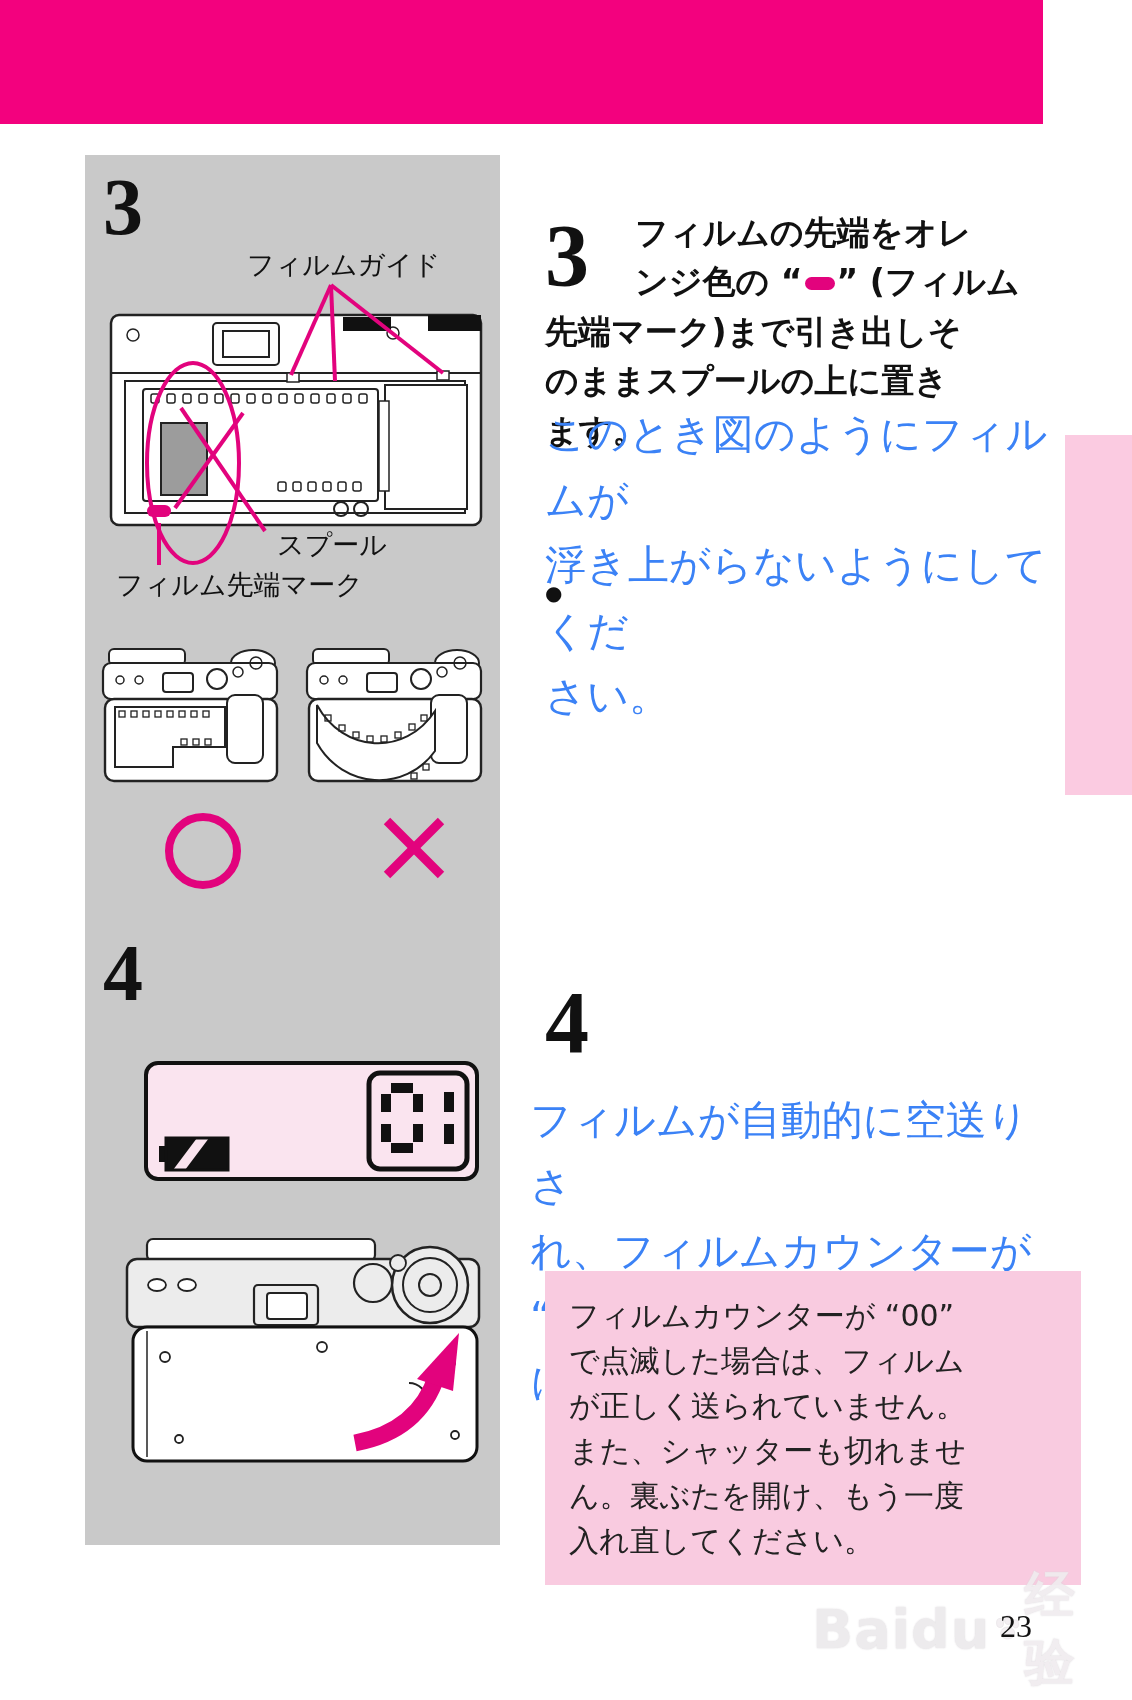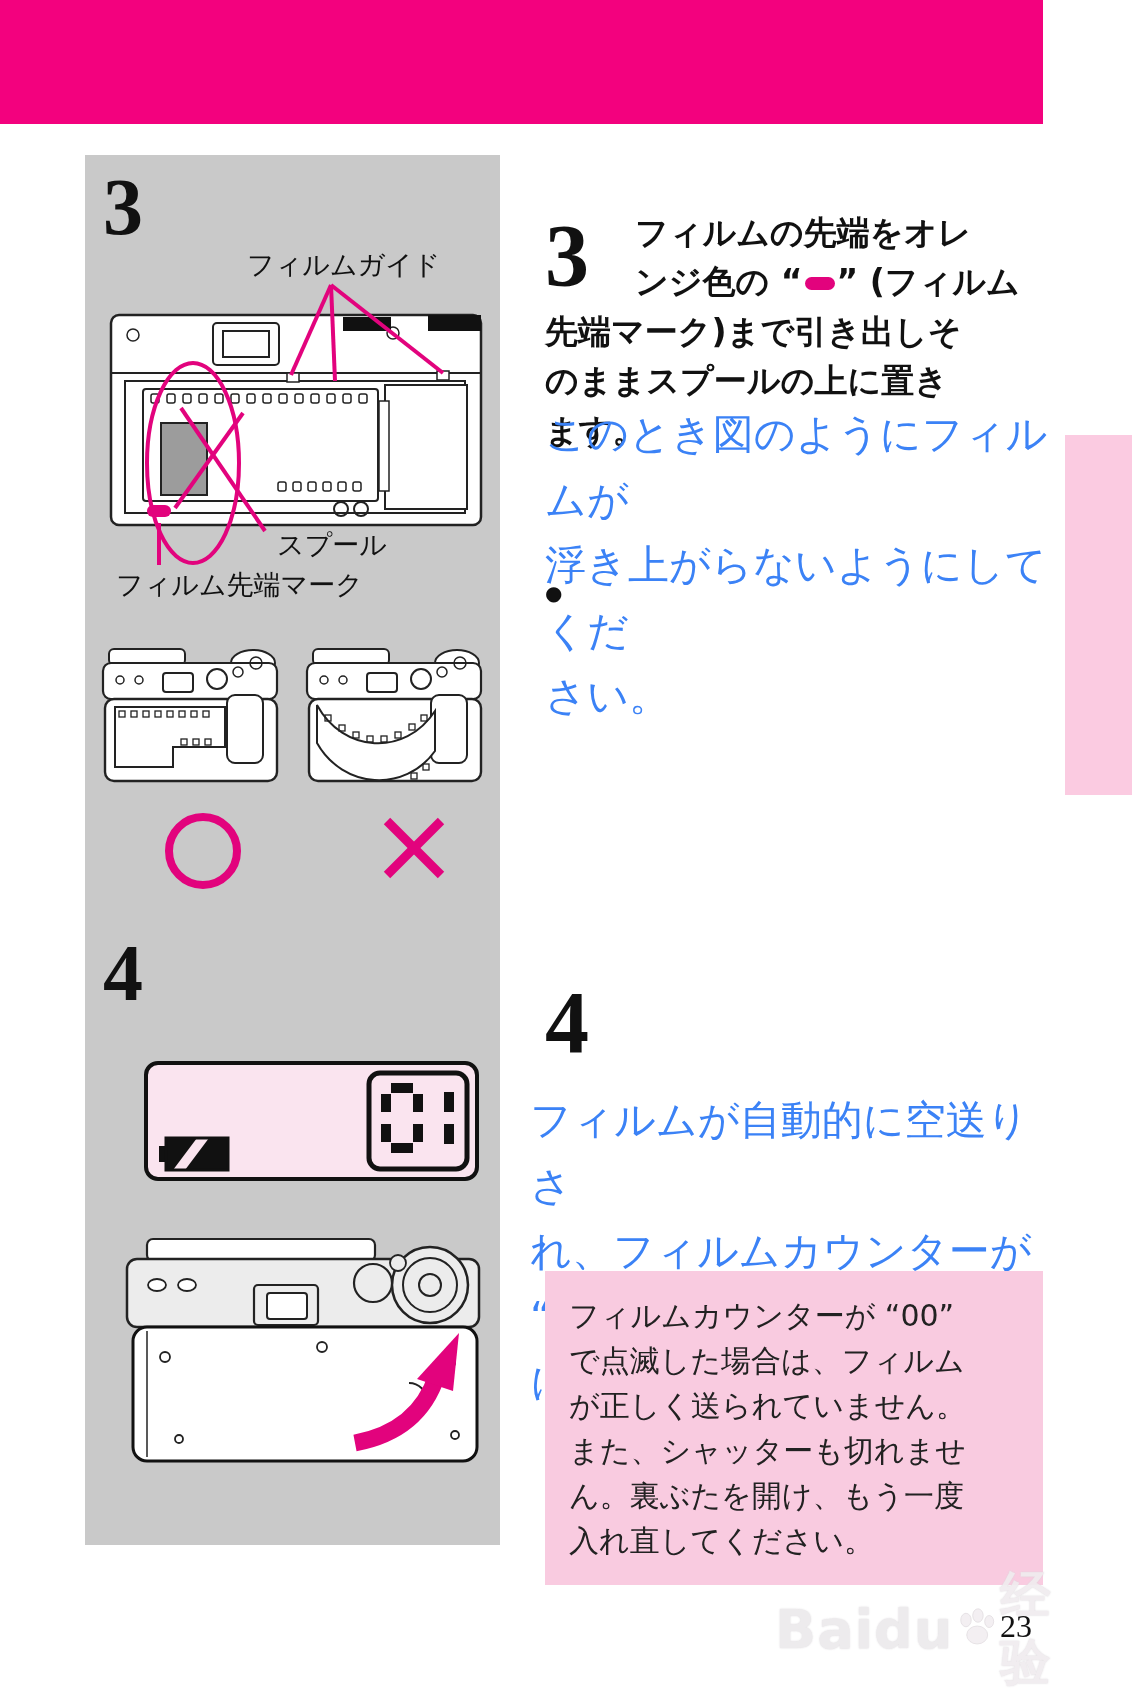--- a/index.html
+++ b/index.html
@@ -19,26 +19,26 @@
   
   .step-para{width:500px;font-size:33px;font-weight:700;line-height:1.5;white-space:pre-line;color:#111;}
   .step-num{float:left;width:72px;margin:6px 18px 0 0;font-family:"Liberation Serif",serif;
             font-weight:700;font-size:88px;line-height:0.95;color:#111;}
   .tip-pill{display:inline-block;width:30px;height:13px;border-radius:7px;background:#E2037D;
             vertical-align:middle;margin:0 2px;}
   .body-para{width:505px;font-size:41px;font-weight:400;line-height:1.6;white-space:pre-line;color:#3b82f6;}
   .bullet-row{width:505px;display:flex;gap:12px;}
   .bullet-dot{font-size:20px;line-height:2.1;color:#111;}
   .bullet-text{font-size:27px;line-height:1.55;white-space:pre-line;color:#222;}
-  #note-box{left:545px;top:1271px;width:498px;box-sizing:border-box;background:#F9CBE0;
+  #note-box{left:545px;top:1271px;width:536px;box-sizing:border-box;background:#F9CBE0;
             padding:22px 10px 22px 24px;font-size:30px;line-height:1.5;white-space:pre-line;color:#222;}
 
   
   #watermark{left:775px;top:1562px;width:300px;opacity:0.92;pointer-events:none;}
-  .wm-row{display:flex;align-items:center;gap:4px;}
+  .wm-row{display:flex;align-items:center;gap:4px;margin-left:37px;}
   .wm-brand{font-size:54px;font-weight:700;color:#eceaec;text-shadow:0 0 2px #d8d4d8;letter-spacing:1px;}
   .wm-cn{font-size:50px;font-weight:700;color:#f0ecef;text-shadow:0 0 2px #d8d4d8;}
   .wm-url{font-size:24px;font-weight:700;color:#e3e0e3;text-shadow:0 0 1px #d4d0d4;margin-top:2px;margin-left:18px;}
   #page-number{left:1000px;top:1608px;font-family:"Liberation Serif",serif;font-size:32px;color:#111;}
 </style>
 </head>
 <body>
 
 <div id="page">
 

